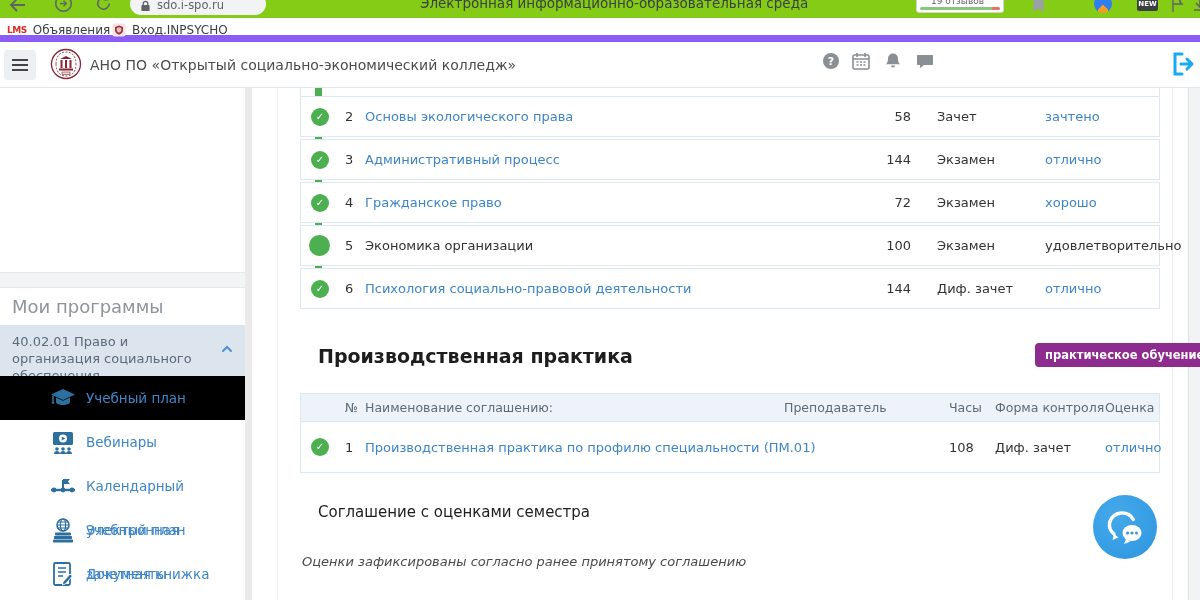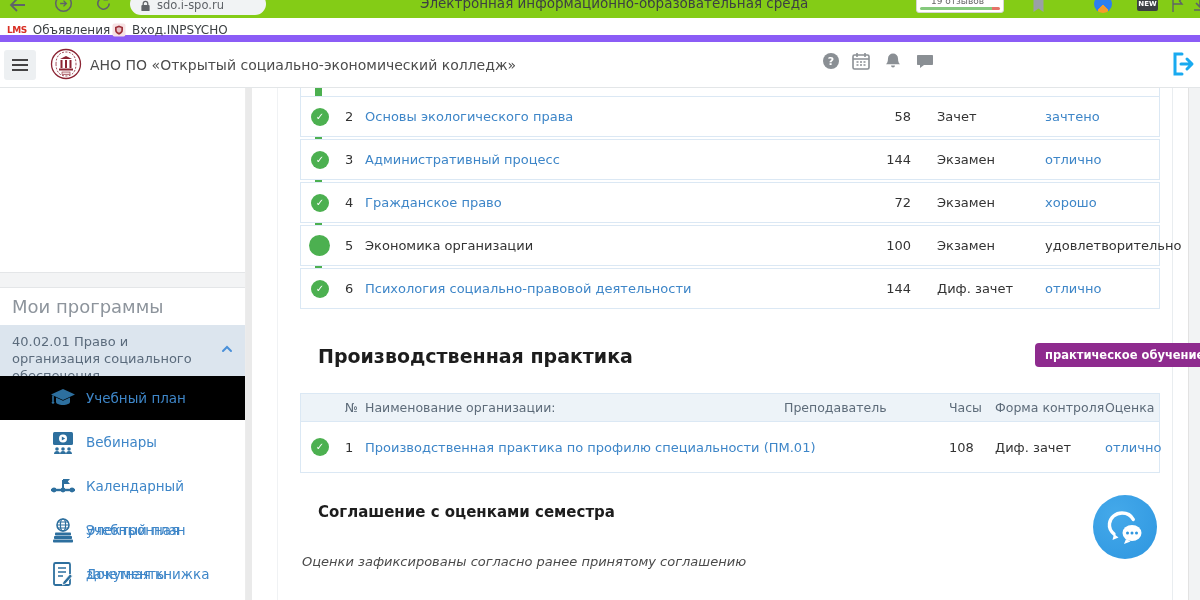--- a/index.html
+++ b/index.html
@@ -87,21 +87,21 @@
                     padding:5px 10px; border-radius:4px; white-space:nowrap; }
 
   .t2 { left:300px; top:393px; width:860px; background:#fff; border:1px solid #dbe8f4; }
   .t2head { position:relative; height:28px; background:#edf3f8; border-bottom:1px solid #dbe8f4; }
   .t2head .cell { font-size:12.5px; color:#5d6b79; }
   .t2row { position:relative; height:50px; }
   .t2 .h-num { left:44px; } .t2 .h-name { left:64px; } .t2 .h-teach { left:483px; }
   .t2 .h-hrs { left:648px; } .t2 .h-frm { left:694px; } .t2 .h-grd { left:804px; }
   .t2row .mark { top:16px; }
 
-  .agree-title { left:318px; top:503px; font-size:15px; font-weight:bold; color:#1d1d1d; }
+  .agree-title { left:318px; top:503px; font-size:15px; font-weight:normal; color:#1d1d1d; }
   .agree-note { left:302px; top:554px; font-size:13px; font-style:italic; color:#4a4a4a; }
 
   .chat-fab { left:1093px; top:495px; width:64px; height:64px; border-radius:50%;
               background:radial-gradient(circle at 35% 30%, #44a9ea, #2e96e0); cursor:pointer;
               display:flex; align-items:center; justify-content:center; }
 </style>
 </head>
 <body>
 
 <div class="abs browser-top">
@@ -312,21 +312,21 @@
   <span class="cell c-frm">Диф. зачет</span>
   <span class="cell c-grd link">отлично</span>
 </div>
 
 <div class="abs practice-title">Производственная практика</div>
 <div class="abs practice-badge">практическое обучение</div>
 
 <div class="abs t2">
   <div class="t2head">
     <span class="cell h-num">№</span>
-    <span class="cell h-name">Наименование организации:</span>
+    <span class="cell h-name">Наименование соглашению:</span>
     <span class="cell h-teach">Преподаватель</span>
     <span class="cell h-hrs">Часы</span>
     <span class="cell h-frm">Форма контроля</span>
     <span class="cell h-grd">Оценка</span>
   </div>
   <div class="t2row">
     <span class="mark">✓</span>
     <span class="cell h-num">1</span>
     <span class="cell h-name link">Производственная практика по профилю специальности (ПМ.01)</span>
     <span class="cell h-teach"></span>

